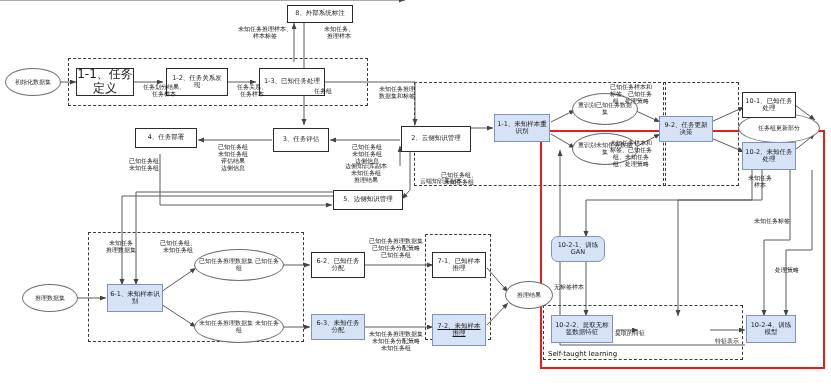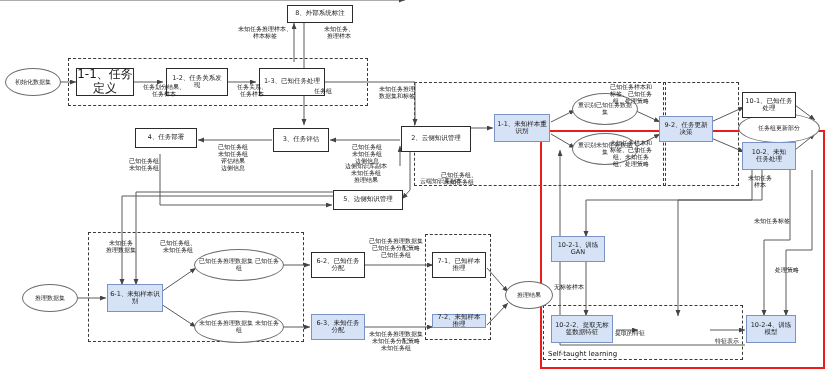--- a/index.html
+++ b/index.html
@@ -161,39 +161,39 @@
     </div>
   <div class="node box" style="left:311px;top:252px;width:54px;height:26px;font-size:6.5px;padding:0 2px;">
       <span>6-2、已知任务分配</span>
     </div>
   <div class="node box blue" style="left:311px;top:314px;width:54px;height:26px;font-size:6.5px;padding:0 2px;">
       <span>6-3、未知任务分配</span>
     </div>
   <div class="node box bold" style="left:432px;top:252px;width:54px;height:26px;font-size:6.5px;padding:0 2px;">
       <span>7-1、已知样本推理</span>
     </div>
-  <div class="node box blue" style="left:432px;top:314px;width:54px;height:14px;font-size:6.5px;padding:0 2px;">
+  <div class="node box blue" style="left:432px;top:314px;width:54px;height:32px;font-size:6.5px;padding:0 2px;text-decoration:underline;">
       <span>7-2、未知样本推理</span>
     </div>
   <div class="node box" style="left:287px;top:5px;width:66px;height:18px;font-size:6.5px;">
       <span>8、外部系统标注</span>
     </div>
   <div class="node box blue" style="left:494px;top:114px;width:56px;height:28px;font-size:6.5px;padding:0 2px;">
       <span>1-1、未知样本重识别</span>
     </div>
   <div class="node box blue" style="left:659px;top:116px;width:54px;height:26px;font-size:6.5px;padding:0 2px;">
       <span>9-2、任务更新决策</span>
     </div>
   <div class="node box bold" style="left:742px;top:92px;width:54px;height:26px;font-size:6.5px;padding:0 2px;">
       <span>10-1、已知任务处理</span>
     </div>
-  <div class="node box blue" style="left:742px;top:142px;width:54px;height:28px;font-size:6.5px;padding:0 8px;">
+  <div class="node box blue" style="left:742px;top:142px;width:54px;height:28px;font-size:6.5px;padding:0 2px;">
       <span>10-2、未知任务处理</span>
     </div>
-  <div class="node box blue" style="left:551px;top:236px;width:54px;height:26px;font-size:6.5px;padding:0 2px;">
+  <div class="node box blue" style="left:551px;top:236px;width:54px;height:26px;font-size:6.5px;padding:0 2px;border-radius:7px;">
       <span>10-2-1、训练GAN</span>
     </div>
   <div class="node box blue" style="left:551px;top:315px;width:62px;height:28px;font-size:6.5px;padding:0 2px;">
       <span>10-2-2、提取无标签数据特征</span>
     </div>
   <div class="node box blue" style="left:746px;top:315px;width:50px;height:28px;font-size:6.5px;padding:0 2px;">
       <span>10-2-4、训练模型</span>
     </div>
 
   <div class="lbl" style="left:133px;top:84px;width:62px;font-size:6px;">任务划分结果、

